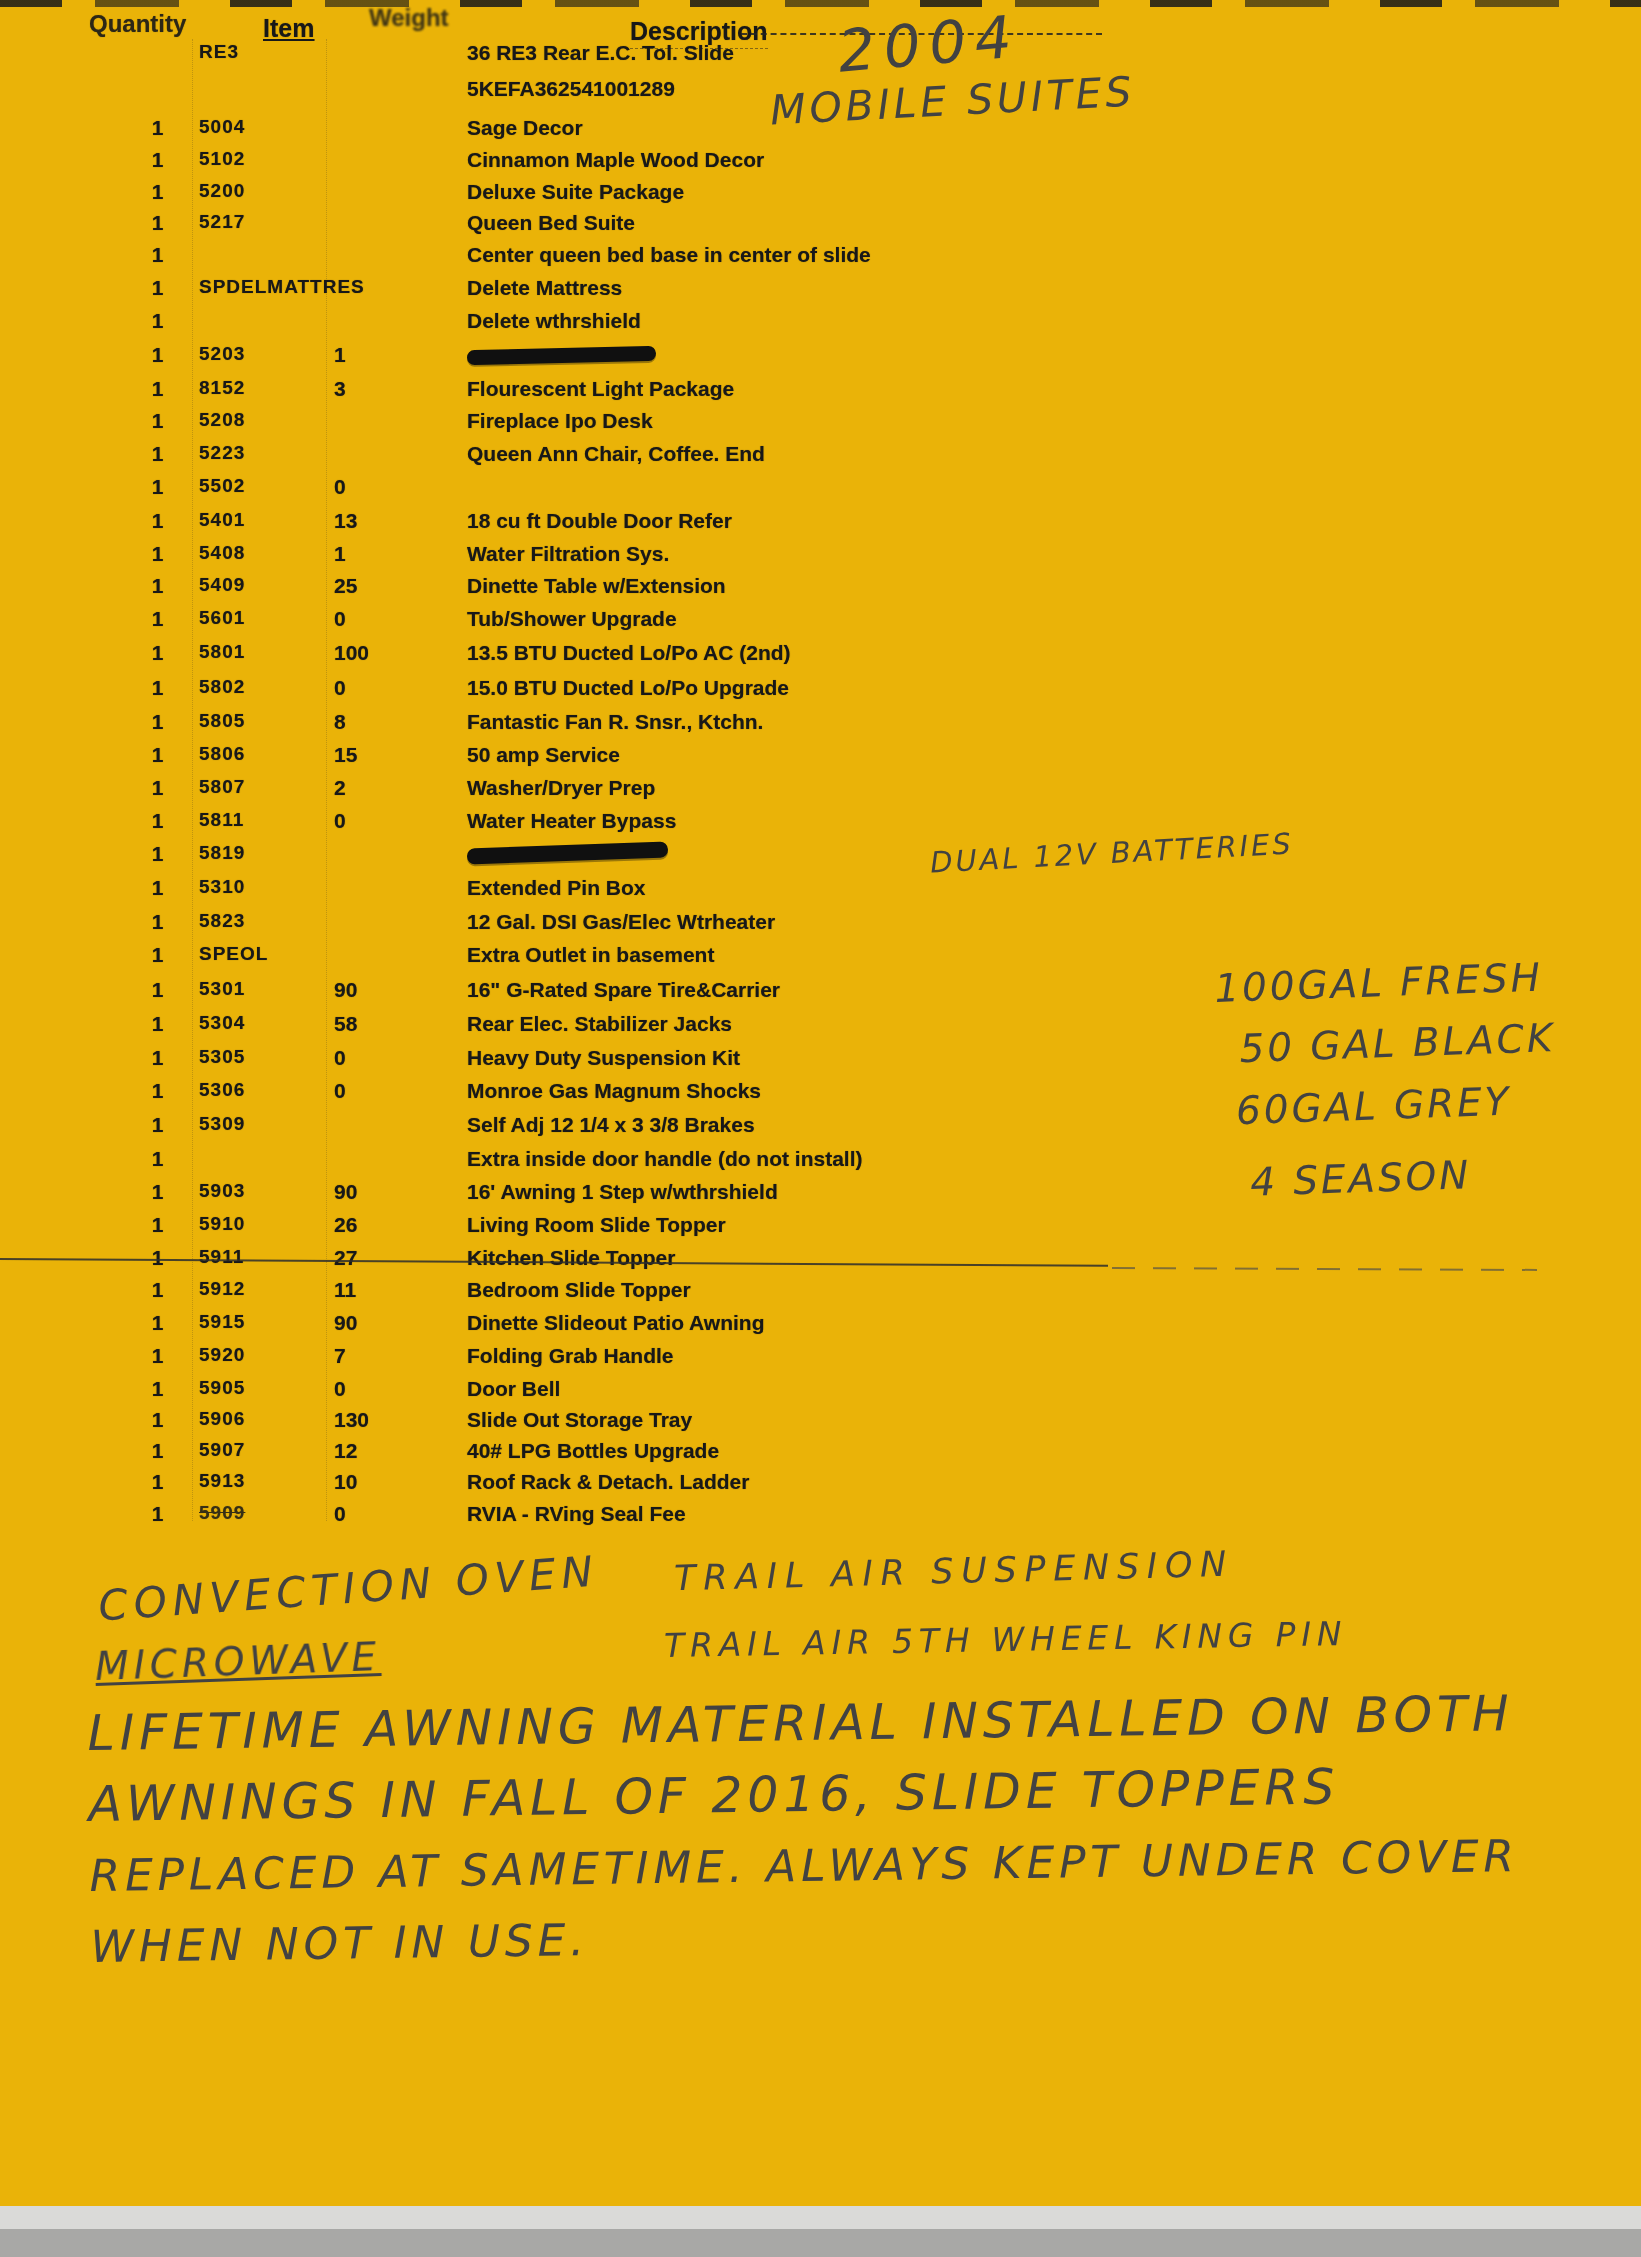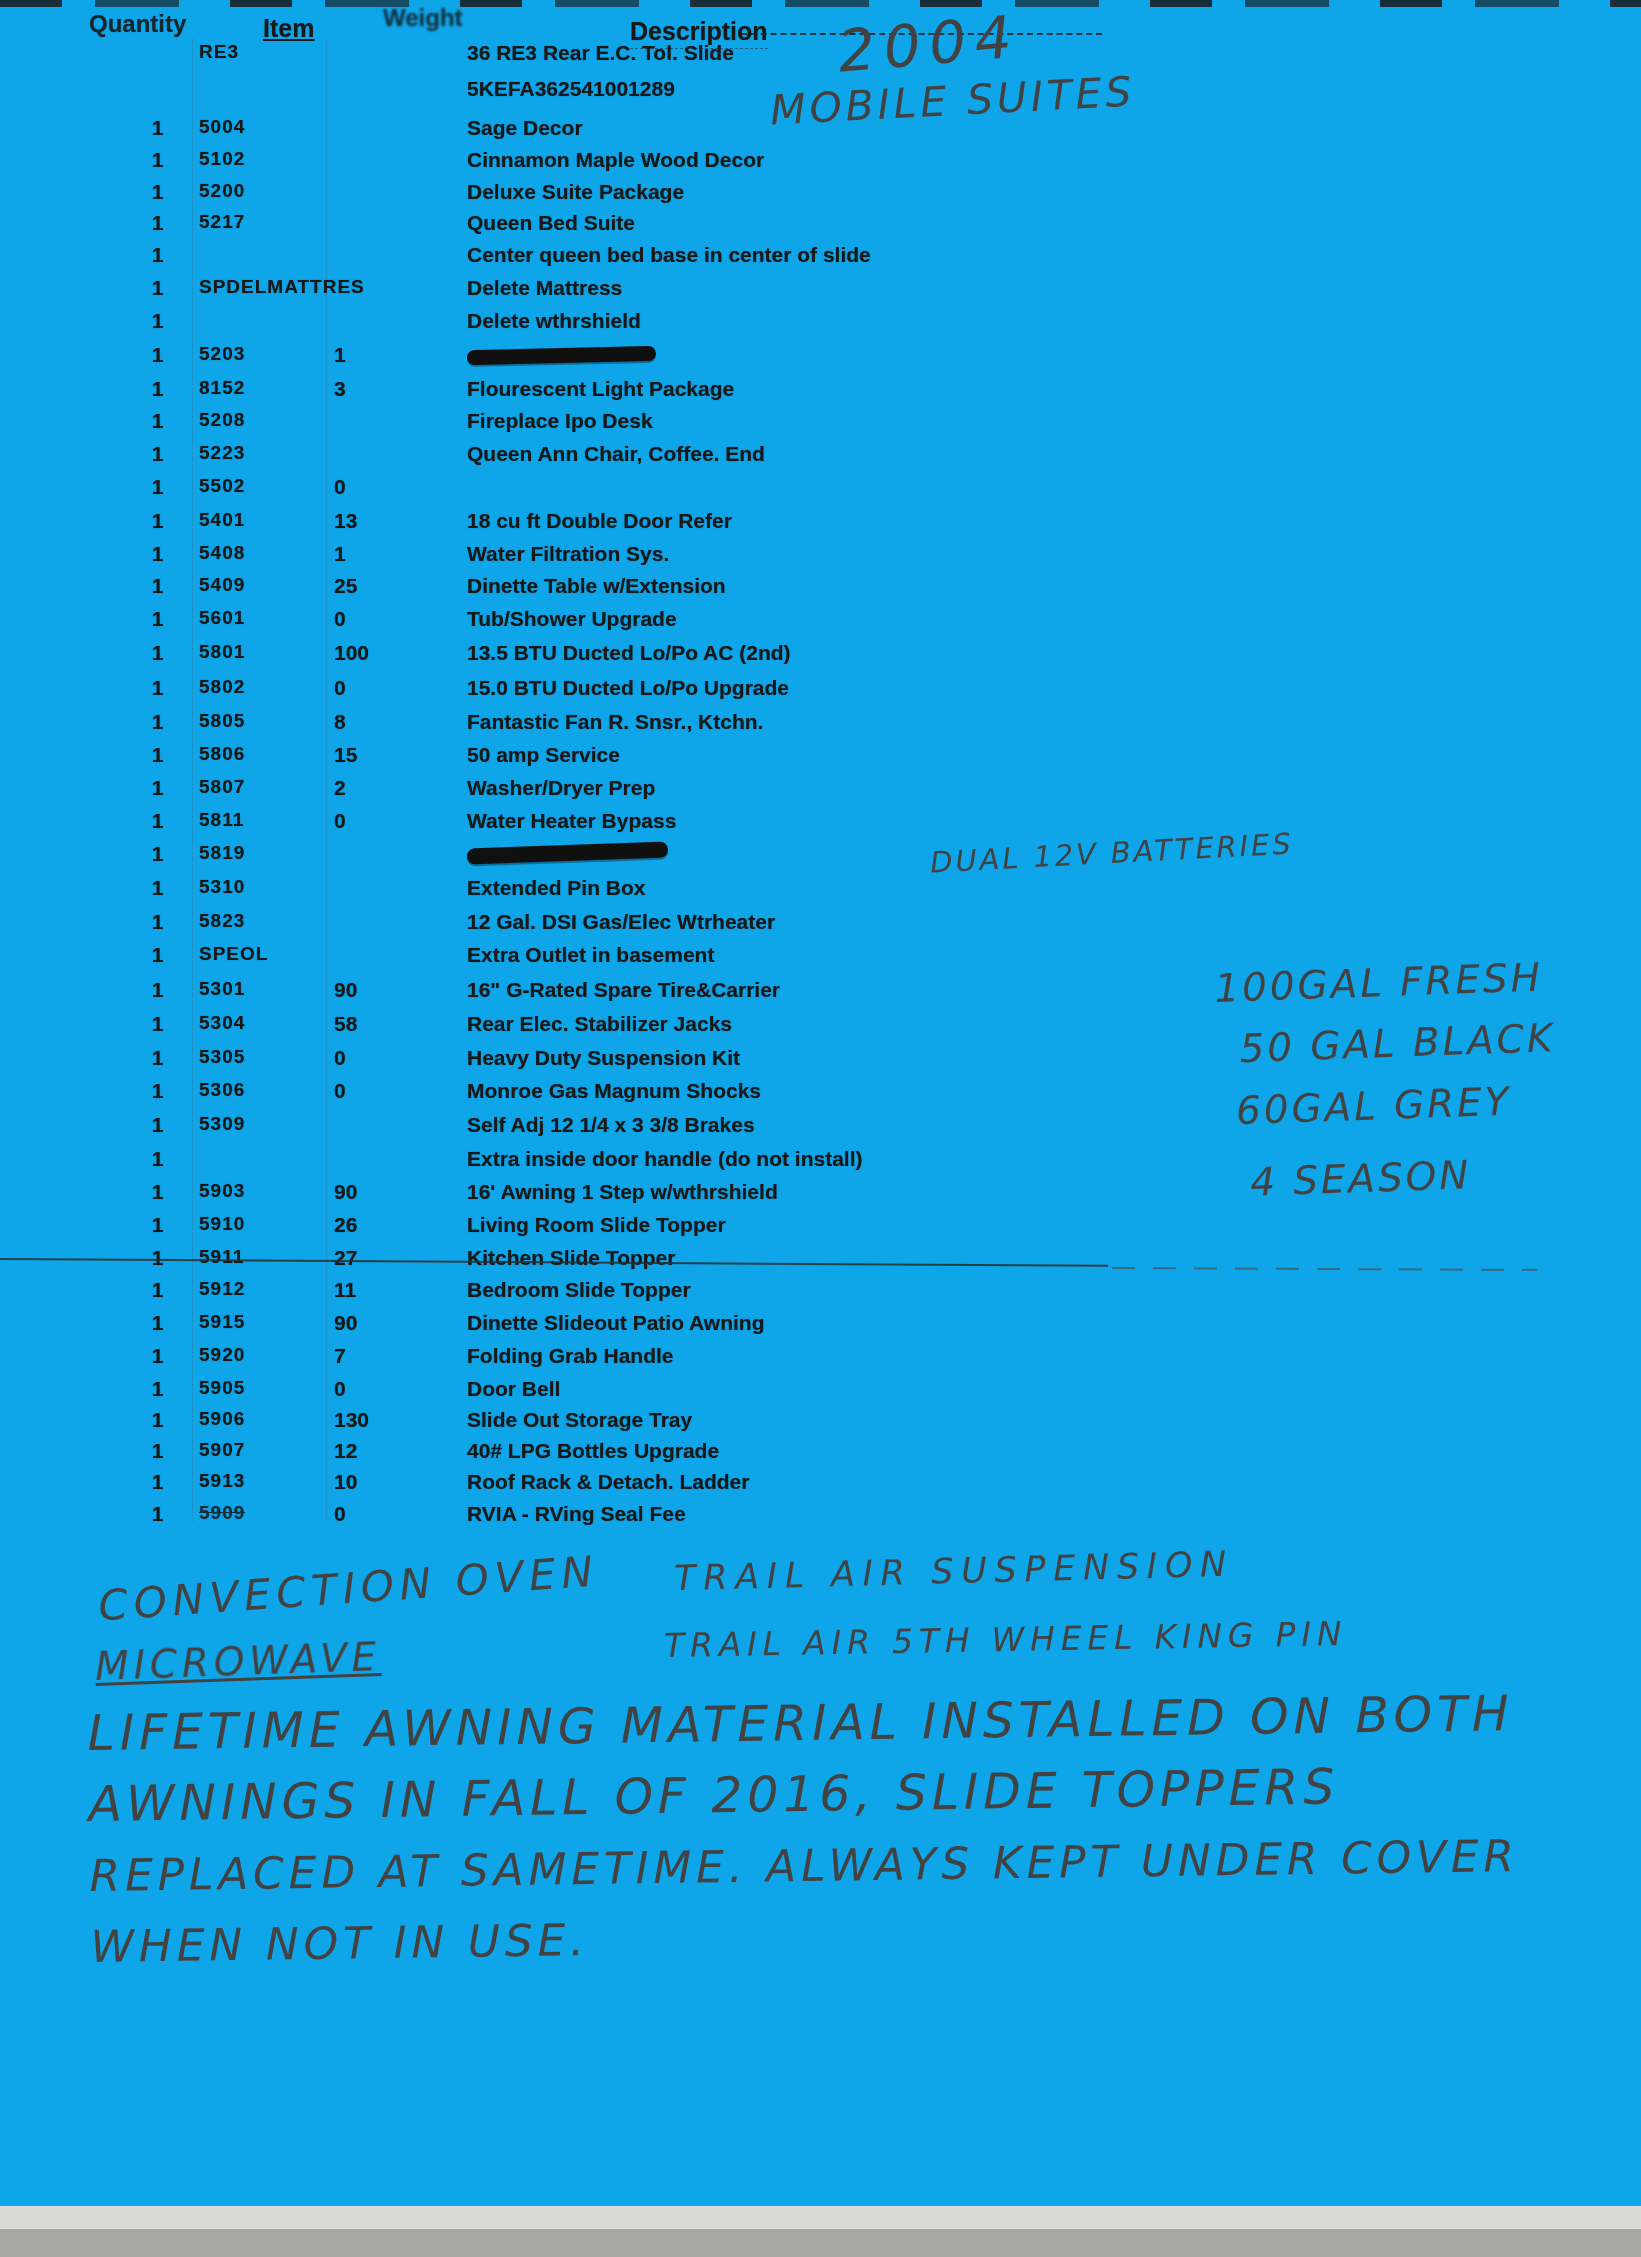--- a/index.html
+++ b/index.html
@@ -1,29 +1,29 @@
 <!DOCTYPE html>
 <html><head>
 <meta charset="utf-8">
 <style>
   html,body{margin:0;padding:0;background:#e9e9e7;}
-  .page{position:relative;width:1641px;height:2257px;margin:0 auto;background:#0ea5e9;overflow:hidden;}
+  .page{position:relative;width:1641px;height:2257px;margin:0 auto;background:#eab308;overflow:hidden;}
 
   
   .pr{font-family:"Liberation Sans",sans-serif;font-weight:bold;color:#181818;
       text-shadow:0 0 1px rgba(25,25,25,.55);}
 
   
   .hw{font-family:"DejaVu Sans",sans-serif;font-style:italic;color:#424242;white-space:nowrap;}
 
   
   .hdr{position:absolute;white-space:nowrap;}
   #h-qty{left:89px;top:9.7px;font-size:24px;filter:blur(0.4px);opacity:.9;}
   #h-item{left:263px;top:13.5px;font-size:25px;text-decoration:underline;}
-  #h-wt{left:383px;top:3.9px;font-size:24px;filter:blur(0.8px);opacity:.8;}
+  #h-wt{left:369px;top:3.9px;font-size:24px;filter:blur(0.8px);opacity:.8;}
   #h-desc{left:630px;top:17.4px;font-size:25px;border-bottom:1.9px dashed rgba(30,30,30,.5);padding-bottom:1.9px;}
 
   
   .row{position:absolute;left:0;width:100%;height:33px;}
   .c-qty{position:absolute;left:143px;width:29px;text-align:center;font-size:21px;}
   .c-item{position:absolute;left:199px;font-size:19px;letter-spacing:1px;}
   .c-wt{position:absolute;left:334px;font-size:21px;}
   .c-desc{position:absolute;left:467px;font-size:21px;white-space:nowrap;}
   .struck{text-decoration:line-through;filter:blur(0.6px);opacity:.85;}
 

